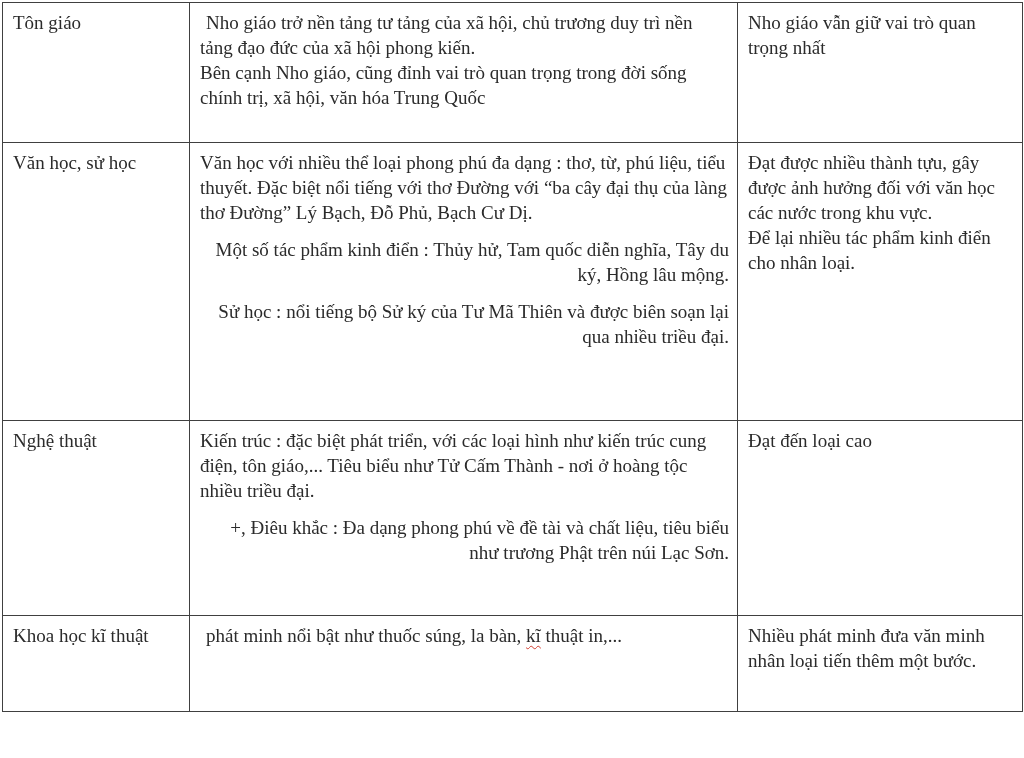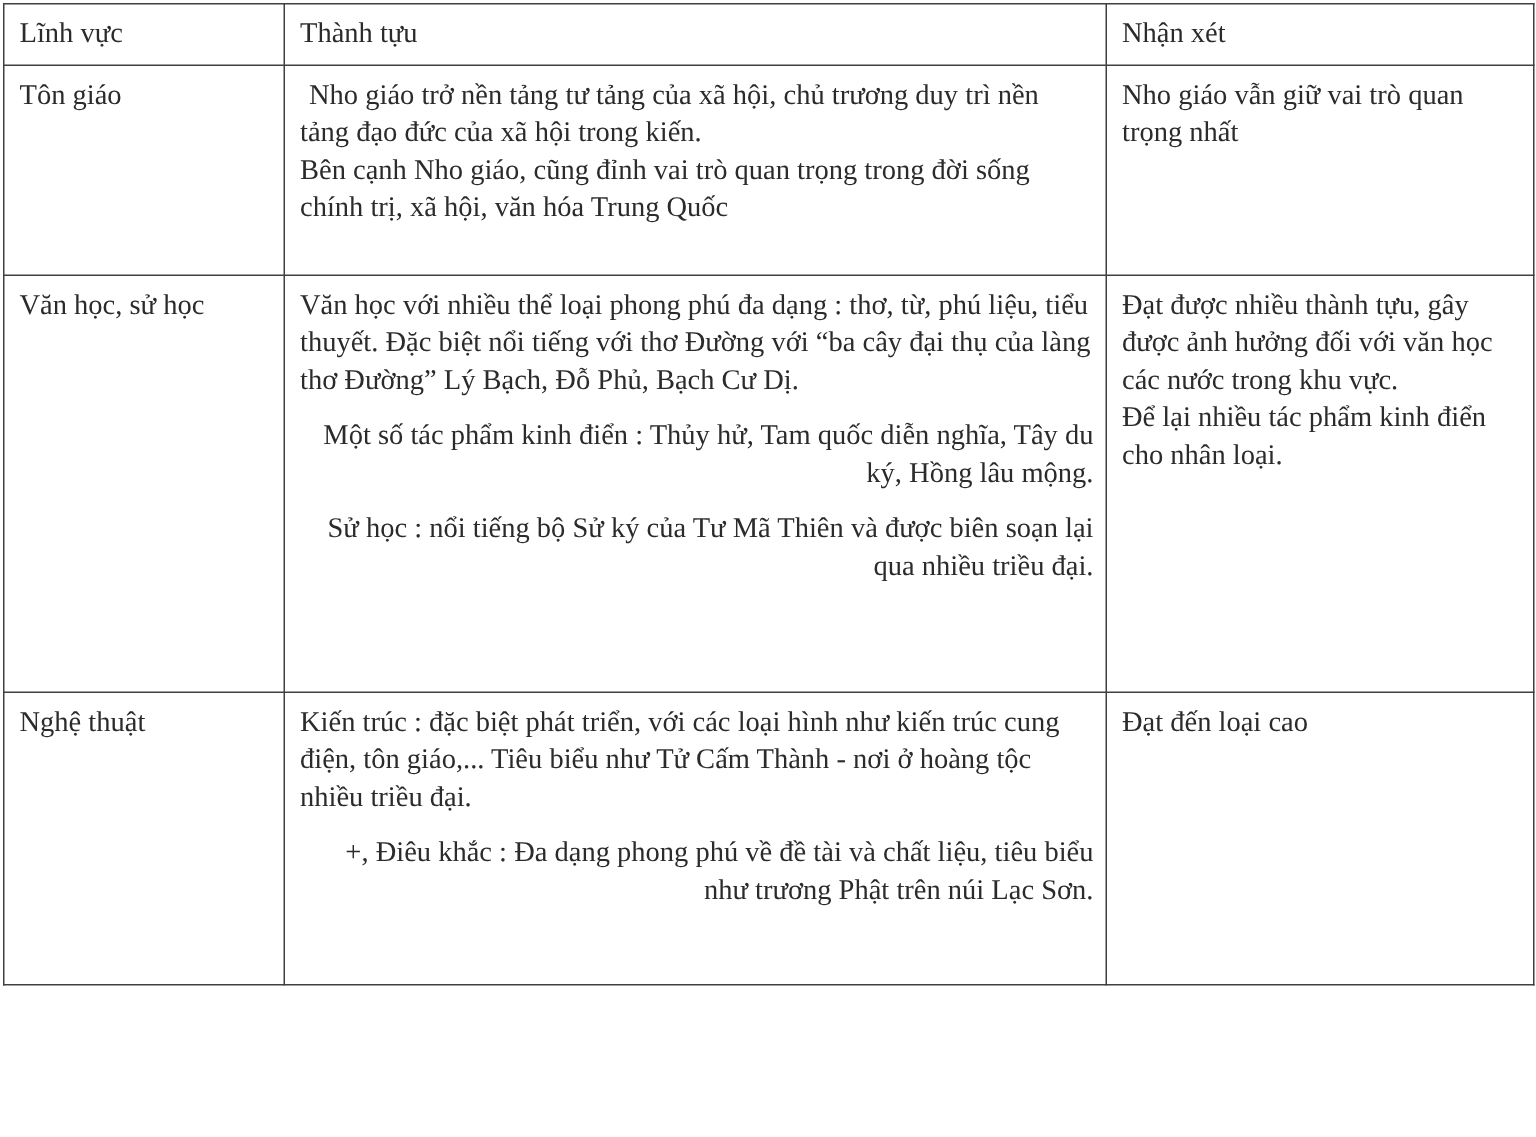--- a/index.html
+++ b/index.html
@@ -62,32 +62,27 @@
 
 <div class="doc">
   <table class="grid">
     <colgroup>
       <col style="width:187px">
       <col style="width:548px">
       <col style="width:285px">
     </colgroup>
 
     <tbody>
-        <tr class="r-head">
-      <th>Lĩnh vực</th>
-      <th>Thành tựu</th>
-      <th>Nhận xét</th>
-    </tr>
 
     <tr class="r-0">
       <td>
         <p class="pl">Tôn giáo</p>
       </td>
       <td class="ach justify">
-        <p class="pl indent">Nho giáo trở nền tảng tư tảng của xã hội, chủ trương duy trì nền tảng đạo đức của xã hội trong kiến.</p>
+        <p class="pl indent">Nho giáo trở nền tảng tư tảng của xã hội, chủ trương duy trì nền tảng đạo đức của xã hội phong kiến.</p>
         <p class="pl">Bên cạnh Nho giáo, cũng đỉnh vai trò quan trọng trong đời sống chính trị, xã hội, văn hóa Trung Quốc</p>
       </td>
       <td class="remarks">
         <p class="pl">Nho giáo vẫn giữ vai trò quan trọng nhất</p>
       </td>
     </tr>
 
     <tr class="r-1">
       <td>
         <p class="pl">Văn học, sử học</p>
@@ -109,15 +104,26 @@
       </td>
       <td class="ach justify">
         <p class="pl">Kiến trúc : đặc biệt phát triển, với các loại hình như kiến trúc cung điện, tôn giáo,... Tiêu biểu như Tử Cấm Thành - nơi ở hoàng tộc nhiều triều đại.</p>
         <p class="pg">+, Điêu khắc : Đa dạng phong phú về đề tài và chất liệu, tiêu biểu như trương Phật trên núi Lạc Sơn.</p>
       </td>
       <td class="remarks">
         <p class="pl">Đạt đến loại cao</p>
       </td>
     </tr>
 
+    <tr class="r-3">
+      <td>
+        <p class="pl">Khoa học kĩ thuật</p>
+      </td>
+      <td class="ach">
+        <p class="pl indent"><span>phát minh nổi bật như thuốc súng, la bàn, </span><span class="misspell">kĩ</span><span> thuật in,...</span></p>
+      </td>
+      <td class="remarks">
+        <p class="pl">Nhiều phát minh đưa văn minh nhân loại tiến thêm một bước.</p>
+      </td>
+    </tr>
   </tbody>
     </table>
 </div>
 
 </body></html>

